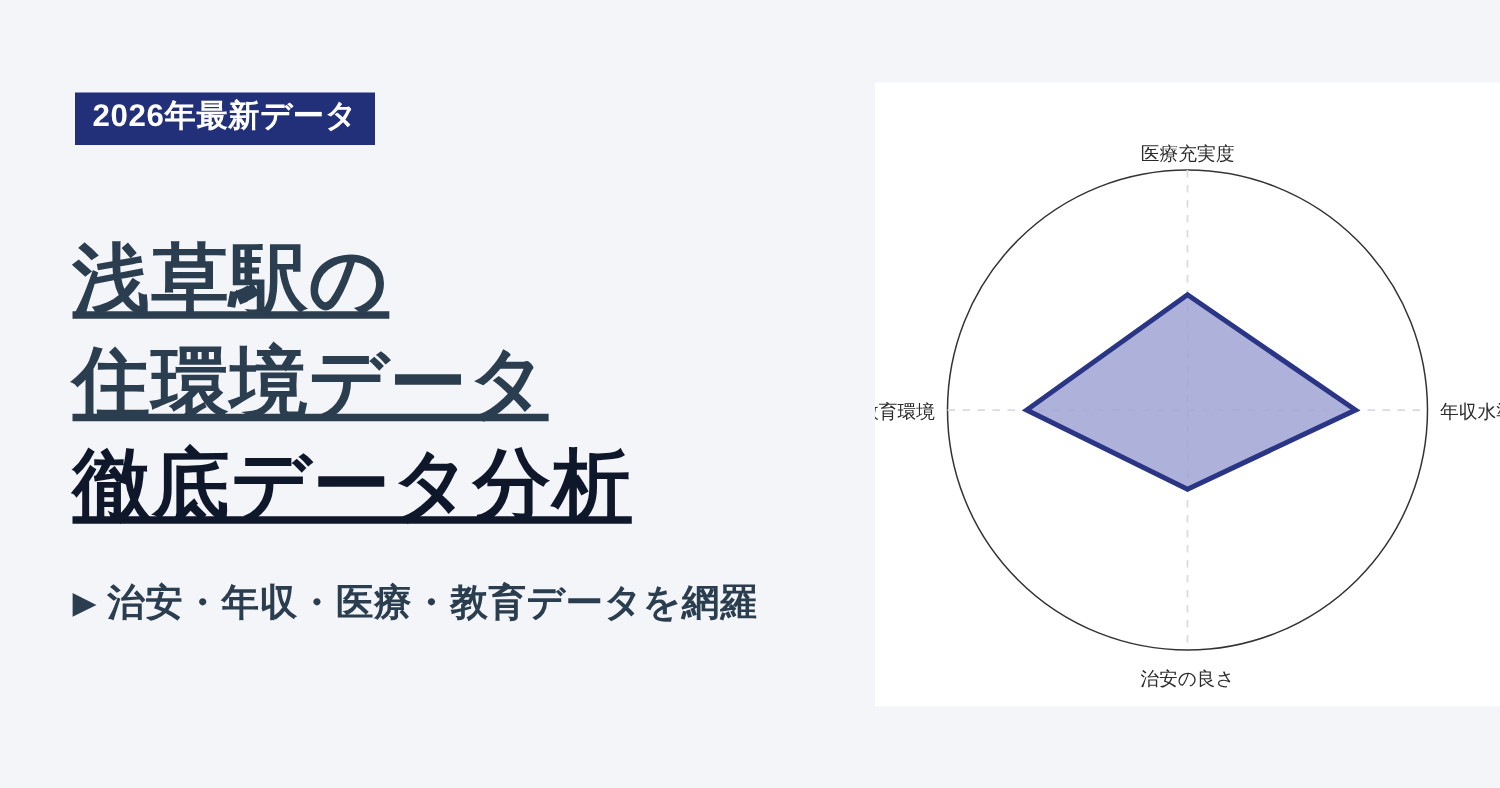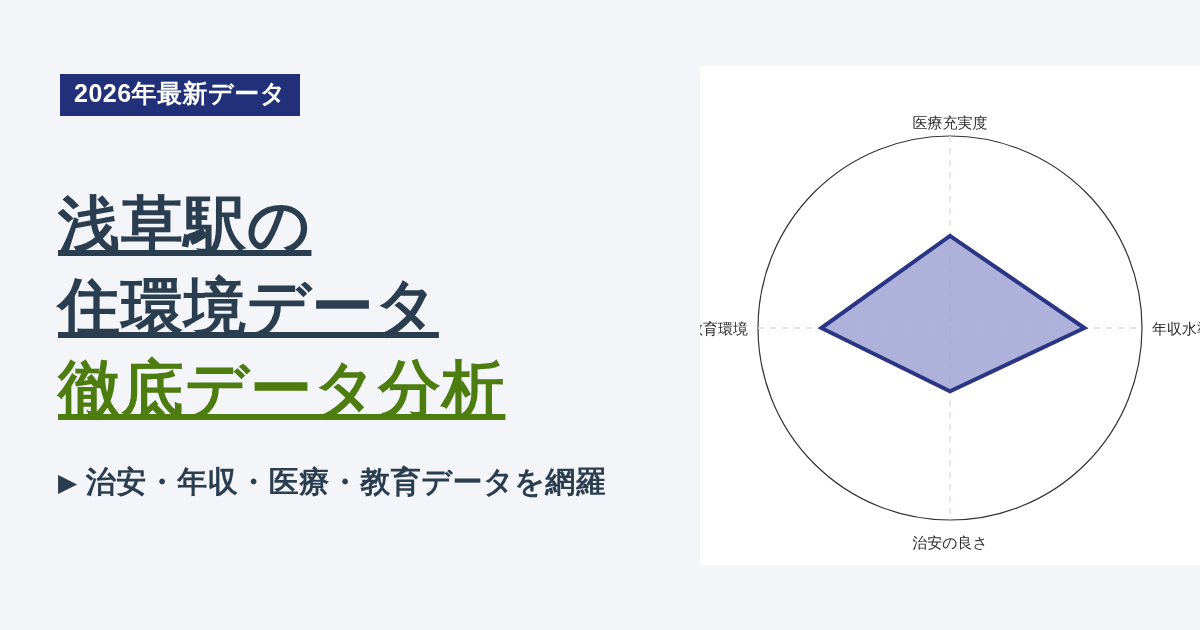--- a/index.html
+++ b/index.html
@@ -21,21 +21,21 @@
     padding:6px 14px 8px 14px; line-height:1.1;
     white-space:nowrap;
   }
 
   #headline { position:absolute; left:58px; top:184px; width:640px; }
   .hl-line {
     display:block; color:#2b3e50;
     font-size:62px; font-weight:bold;
     line-height:1.32; letter-spacing:1px; white-space:nowrap;text-decoration:underline;
   }
-  .hl-line.accent { color:#4d7c0f; letter-spacing:1.5px; }
+  .hl-line.accent { color:#0f172a; letter-spacing:1.5px; }
 
   #subline {
     position:absolute; left:58px; top:462px;
     color:#2b3e50; font-size:30px; font-weight:bold;
     letter-spacing:0.5px; white-space:nowrap;
     display:flex; align-items:center; gap:8px;
   }
   #sub-caret { font-size:25px; line-height:1; display:inline-block; }
 
   

